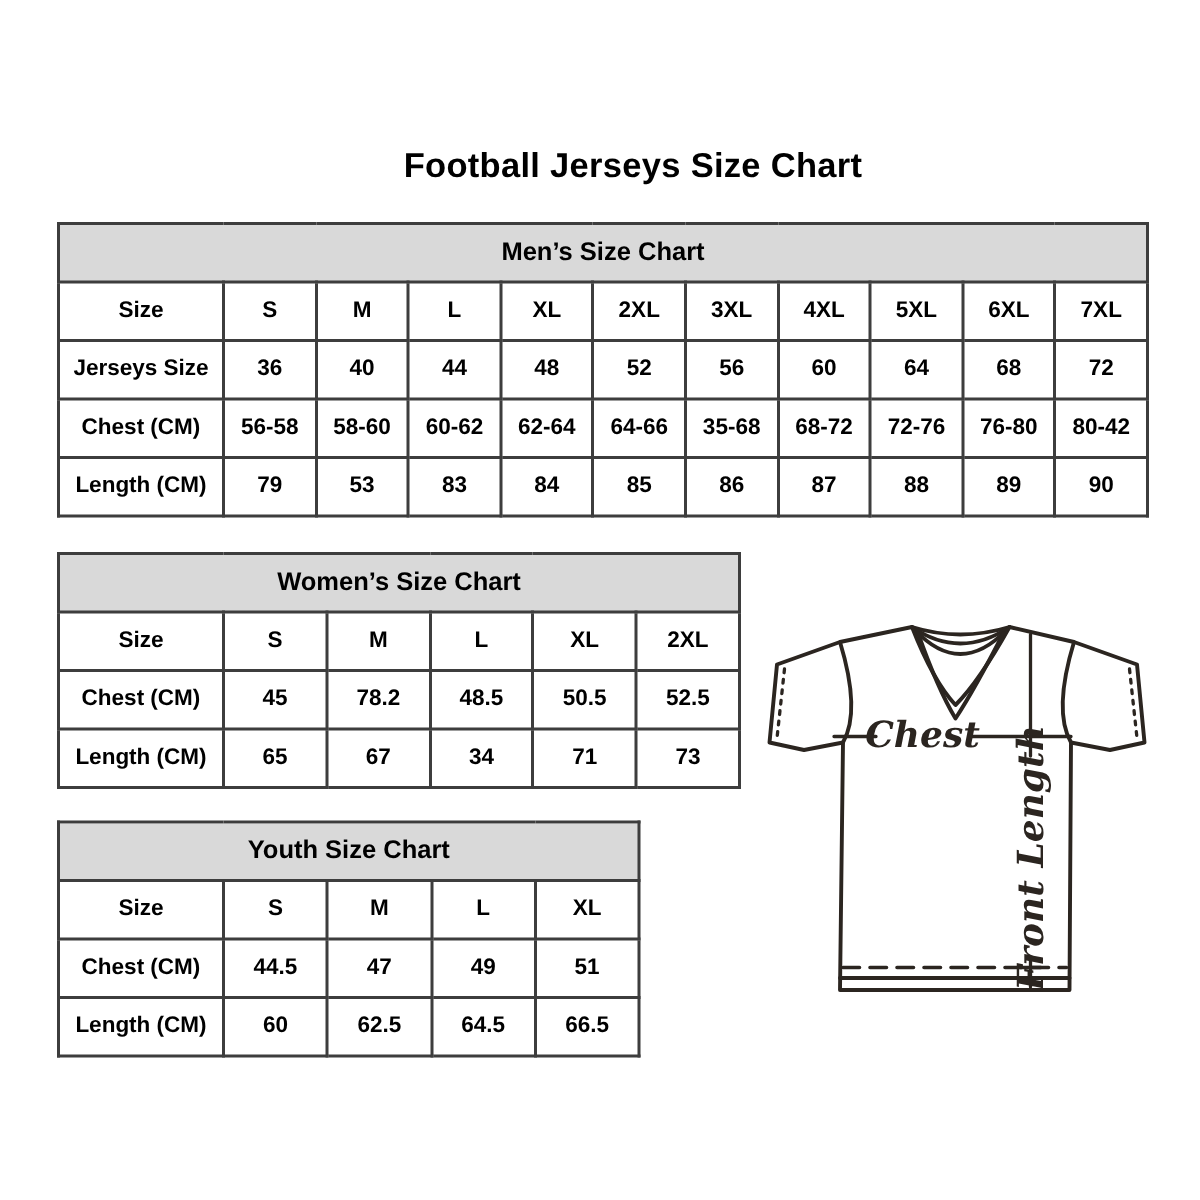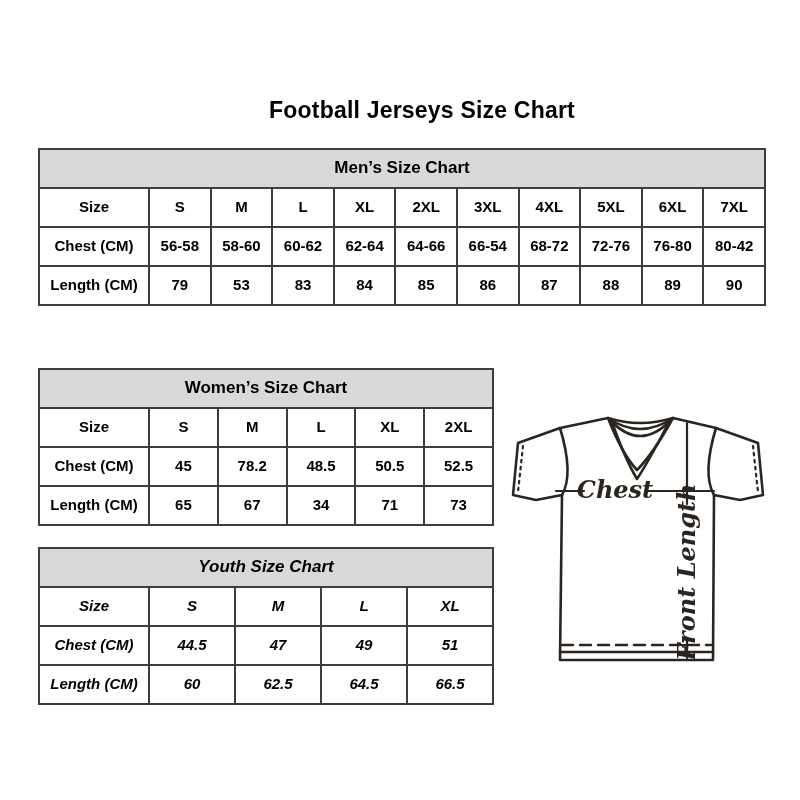--- a/index.html
+++ b/index.html
@@ -23,21 +23,21 @@
     letter-spacing: 0.2px;
     padding-left: 32px;
   }
   table.size-table {
     position: absolute;
     border-collapse: collapse;
     table-layout: fixed;
   }
   #mens-table   { left: 38px; top: 148px; width: 728px; }
   #womens-table { left: 38px; top: 368px; width: 456px; }
-  #youth-table  { left: 38px; top: 547px; width: 456px; font-style: italic; }
+  #youth-table  { left: 38px; top: 547px; width: 389px; }
   .size-table td {
     border: 2px solid var(--table-border, #3d3d3d);
     text-align: center;
     vertical-align: middle;
     height: 37px;
     font-size: 15px;
     font-weight: bold;
     padding: 0 2px;
     line-height: 1.1;
     background: #ffffff;
@@ -97,27 +97,40 @@
           <td>L</td>
           <td>XL</td>
           <td>2XL</td>
           <td>3XL</td>
           <td>4XL</td>
           <td>5XL</td>
           <td>6XL</td>
           <td>7XL</td>
         </tr>
         <tr>
+          <td>Jerseys Size</td>
+          <td>36</td>
+          <td>40</td>
+          <td>44</td>
+          <td>48</td>
+          <td>52</td>
+          <td>56</td>
+          <td>60</td>
+          <td>64</td>
+          <td>68</td>
+          <td>72</td>
+        </tr>
+        <tr>
           <td>Chest (CM)</td>
           <td>56-58</td>
           <td>58-60</td>
           <td>60-62</td>
           <td>62-64</td>
           <td>64-66</td>
-          <td>66-54</td>
+          <td>35-68</td>
           <td>68-72</td>
           <td>72-76</td>
           <td>76-80</td>
           <td>80-42</td>
         </tr>
         <tr>
           <td>Length (CM)</td>
           <td>79</td>
           <td>53</td>
           <td>83</td>

